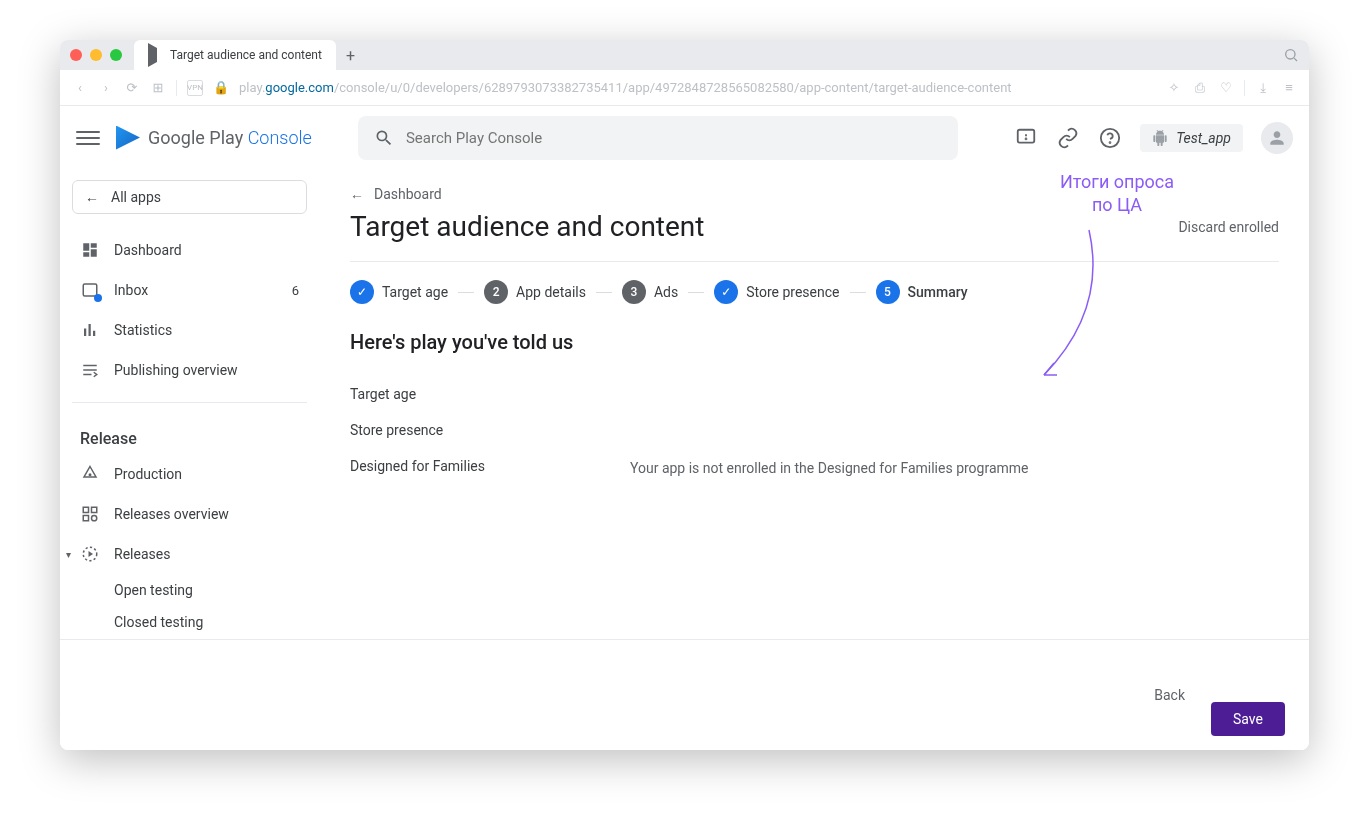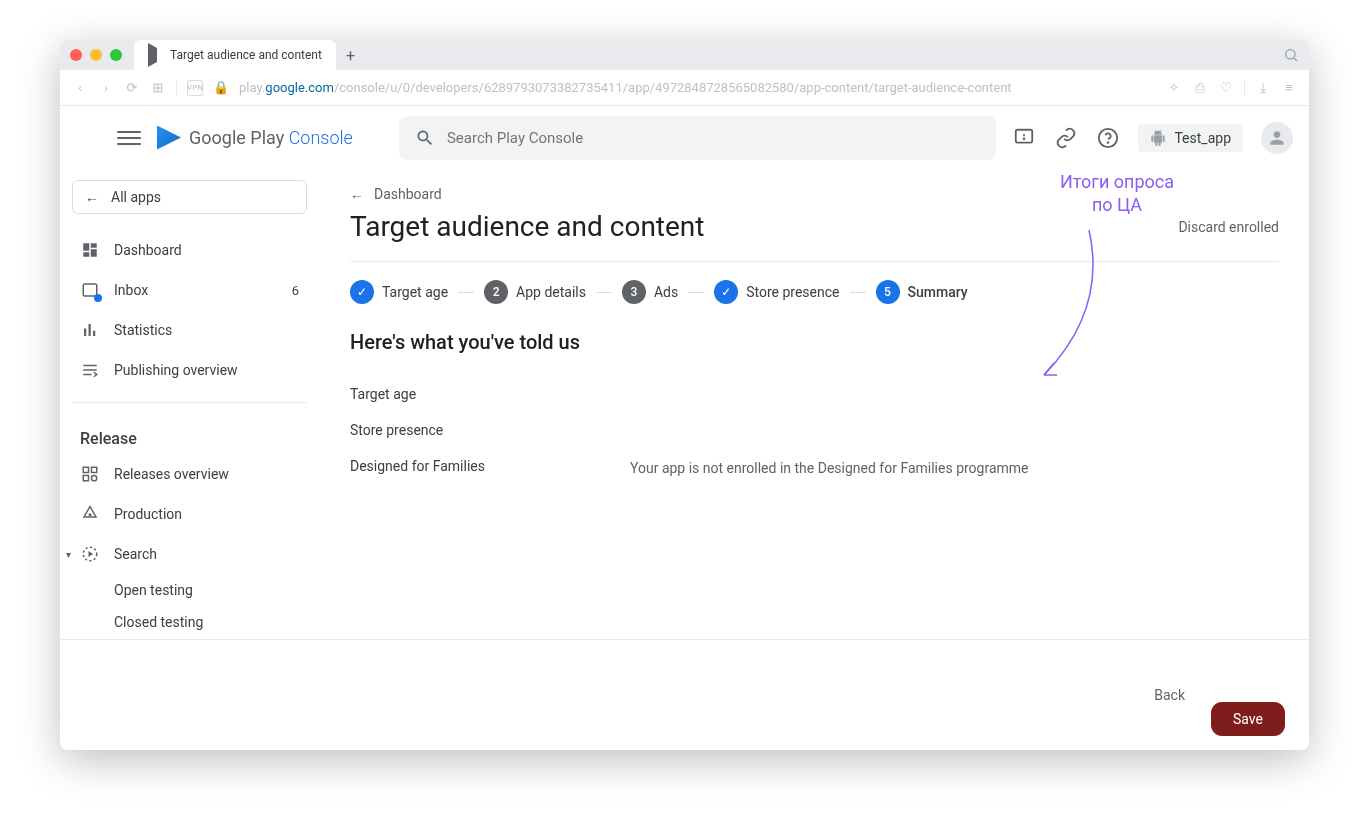--- a/index.html
+++ b/index.html
@@ -13,33 +13,33 @@
     .dot.green { background: #28c840; }
     .tab { margin-left: 12px; background: #fff; border-radius: 6px 6px 0 0; height: 30px; display: flex; align-items: center; padding: 0 14px; gap: 8px; font-size: 12px; color: #3c4043; }
     .tab-icon { width:14px; height:14px; display:inline-block; position:relative; }
     .play-tri { width:0;height:0;border-top:5px solid transparent;border-bottom:5px solid transparent;border-left:9px solid #5f6368;}
     .newtab { margin-left: 10px; color: #5f6368; font-size: 16px; }
     .urlbar { height: 36px; background: #fff; border-bottom: 1px solid #e8eaed; display: flex; align-items: center; padding: 0 12px; gap: 10px; color: #bdc1c6; font-size: 13px; }
     .urlbar .nav-icon { width:16px; height:16px; display:flex; align-items:center; justify-content:center; color:#bdc1c6; }
     .url-text { flex: 1; overflow: hidden; white-space: nowrap; text-overflow: ellipsis; }
     .url-text .dark { color: #0369a1; }
     .content-area { flex: 1; display: flex; flex-direction: column; overflow: hidden; }
-    .top-header { height: 64px; display: flex; align-items: center; padding: 0 16px; gap: 16px; border-bottom: 1px solid transparent; margin-left: 41px; }
+    .top-header { height: 64px; display: flex; align-items: center; padding: 0 16px; gap: 16px; border-bottom: 1px solid transparent; }
     .hamburger { width: 24px; height: 24px; display: flex; flex-direction: column; justify-content: center; gap: 4px; cursor: pointer; }
     .hamburger span { height: 2px; background: #5f6368; border-radius: 1px; }
     .logo { display: flex; align-items: center; gap: 8px; }
     .logo-mark { width:24px;height:24px;background:linear-gradient(135deg,#2196f3,#1565c0);clip-path:polygon(0 0,100% 50%,0 100%);position:relative; }
     .logo-text { font-size: 18px; color: #5f6368; }
     .logo-text .console { color: #1a73e8; font-weight: 300; }
     .search-wrap { flex: 1; max-width: 600px; margin-left: 30px; }
     .search-box { background: #f1f3f4; border-radius: 8px; height: 44px; display: flex; align-items: center; padding: 0 16px; gap: 12px; }
     .search-box input { border: none; background: transparent; font-size: 15px; color: #4c1d95; outline: none; flex: 1; }
     .hdr-right { margin-left: auto; display: flex; align-items: center; gap: 18px; }
     .hdr-icon { width: 24px; height: 24px; color: #5f6368; display: flex; align-items: center; justify-content: center; cursor: pointer; }
-    .app-chip { background: #f1f3f4; border-radius: 4px; padding: 6px 12px; display: flex; align-items: center; gap: 8px; font-size: 14px; color: #3c4043; }
+    .app-chip { background: #f1f3f4; border-radius: 4px; padding: 6px 12px; display: flex; align-items: center; gap: 8px; font-size: 14px; color: #3c4043; font-style: italic; }
     .avatar { width: 32px; height: 32px; border-radius: 50%; background: #e8eaed; display:flex;align-items:center;justify-content:center;color:#9aa0a6; }
     .body-row { flex: 1; display: flex; overflow: hidden; }
     .sidebar { width: 260px; border-right: 1px solid transparent; padding: 10px 12px; overflow-y: auto; font-size: 14px; color: #3c4043; }
     .all-apps { border: 1px solid #dadce0; border-radius: 6px; padding: 8px 12px; display: flex; align-items: center; gap: 12px; margin-bottom: 16px; cursor: pointer; }
     .side-item { display: flex; align-items: center; gap: 14px; padding: 10px 8px; cursor: pointer; color: #3c4043; border-radius: 0 20px 20px 0; }
     .side-item .ic { width: 20px; height: 20px; color: #5f6368; display:flex;align-items:center;justify-content:center;flex-shrink:0; position: relative; }
     .side-item .badge { margin-left: auto; color: #3c4043; font-size: 13px; }
     .side-section { padding: 14px 8px 6px; font-weight: 500; color: #3c4043; font-size: 16px; }
     .side-hr { border: none; border-top: 1px solid #e8eaed; margin: 12px 0; }
     .side-sub { padding: 8px 8px 8px 42px; cursor: pointer; }
@@ -64,21 +64,21 @@
     .summary-label { width: 280px; color: #3c4043; }
     .summary-val { flex: 1; color: #5f6368; max-width: 560px; line-height: 1.5; }
     .summary-val a { color: #1a73e8; text-decoration: none; }
     .annotation { position: absolute; right: 135px; top: 0px; color: #8b5cf6; font-size: 18px; font-weight: 400; text-align: center; line-height: 1.3; pointer-events: none; z-index: 5; }
     .arrow-svg { position: absolute; right: 190px; top: 50px; pointer-events: none; z-index: 5; }
     .footer-links { text-align: center; padding: 30px 0 20px; font-size: 13px; color: #5f6368; }
     .footer-links span, .footer-links a { color: #5f6368; text-decoration: none; }
     .footer-links .sep { margin: 0 8px; color: #bdc1c6; }
     .bottom-bar { border-top: 1px solid #e8eaed; padding: 14px 24px; display: flex; justify-content: flex-end; gap: 14px; align-items: center; background: #fff; }
     .btn-text { background: none; border: none; color: #5f6368; font-size: 14px; padding: 8px 12px; cursor: pointer; }
-    .btn-primary { background: #7f1d1d; color: #fff; border: none; border-radius: 11px; padding: 9px 22px; font-size: 14px; cursor: pointer; margin-top: 48px; }
+    .btn-primary { background: #4c1d95; color: #fff; border: none; border-radius: 4px; padding: 9px 22px; font-size: 14px; cursor: pointer; margin-top: 48px; }
     .check::before { content:"✓"; font-size:12px; color:#fff; }
     svg { display: block; }
   </style>
 </head>
 <body>
 
 <div class="window">
 
   <div class="titlebar">
     <div class="traffic">
@@ -217,46 +217,46 @@
                 <polyline points="17 15 21 18 17 21"></polyline>
               </svg>
             </span>
           <span>Publishing overview</span>
         </div>
         <hr class="side-hr">
         <div class="side-section">Release</div>
         <div class="side-item">
           <span class="ic">
               <svg width="18" height="18" viewBox="0 0 24 24" fill="none" stroke="currentColor" stroke-width="2">
+                <path d="M12 2l8 14H4z"></path>
+                <circle cx="12" cy="13" r="1" fill="currentColor"></circle>
+              </svg>
+            </span>
+          <span>Production</span>
+        </div>
+        <div class="side-item">
+          <span class="ic">
+              <svg width="18" height="18" viewBox="0 0 24 24" fill="none" stroke="currentColor" stroke-width="2">
                 <rect x="3" y="3" width="7" height="7"></rect>
                 <rect x="14" y="3" width="7" height="7"></rect>
                 <rect x="3" y="14" width="7" height="7"></rect>
                 <circle cx="17.5" cy="17.5" r="3.5"></circle>
               </svg>
             </span>
           <span>Releases overview</span>
         </div>
-        <div class="side-item">
-          <span class="ic">
-              <svg width="18" height="18" viewBox="0 0 24 24" fill="none" stroke="currentColor" stroke-width="2">
-                <path d="M12 2l8 14H4z"></path>
-                <circle cx="12" cy="13" r="1" fill="currentColor"></circle>
-              </svg>
-            </span>
-          <span>Production</span>
-        </div>
         <div class="side-item" style="position:relative">
           <span class="caret-left">▾</span>
           <span class="ic">
               <svg width="18" height="18" viewBox="0 0 24 24" fill="none" stroke="currentColor" stroke-width="2" stroke-dasharray="3 3">
                 <circle cx="12" cy="12" r="9"></circle>
                 <polygon points="10,8 16,12 10,16" fill="currentColor" stroke="none"></polygon>
               </svg>
             </span>
-          <span>Search</span>
+          <span>Releases</span>
         </div>
         <div class="side-sub"><span>Open testing</span></div>
         <div class="side-sub"><span>Closed testing</span></div>
         <div class="side-sub"><span>Dashboard testing</span></div>
         <div class="side-sub"><span>Pre-registration</span></div>
       </div>
 
       <div class="main">
         <div class="annotation">
           <div>Итоги опроса</div>
@@ -297,21 +297,21 @@
               <span class="step-circle done check"></span>
               <span>Store presence</span>
             </div>
           <div class="step-line"></div>
           <div class="step current-step">
               <span class="step-circle current">5</span>
               <span>Summary</span>
             </div>
         </div>
 
-        <h2 class="section-title">Here's what you've told us</h2>
+        <h2 class="section-title">Here's play you've told us</h2>
 
         <div class="summary-row">
           <div class="summary-label">Target age</div>
         </div>
         <div class="summary-row">
           <div class="summary-label">Store presence</div>
         </div>
         <div class="summary-row">
           <div class="summary-label">Designed for Families</div>
           <div class="summary-val">Your app is not enrolled in the Designed for Families programme</div>

